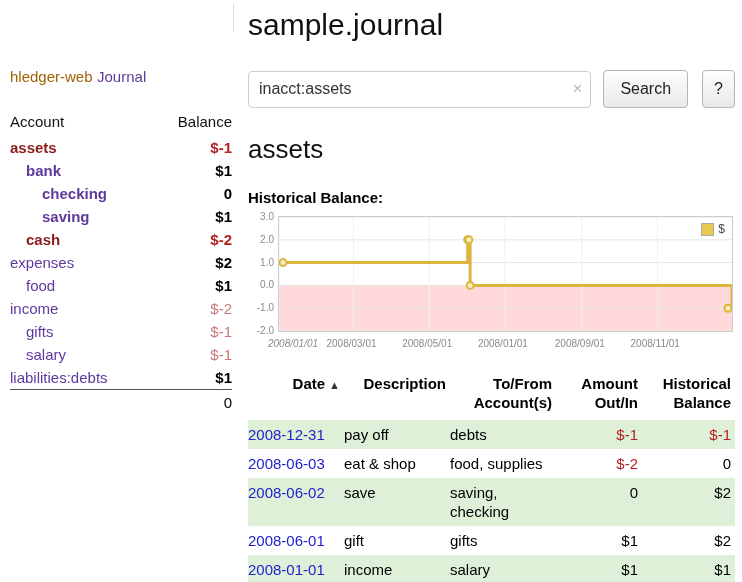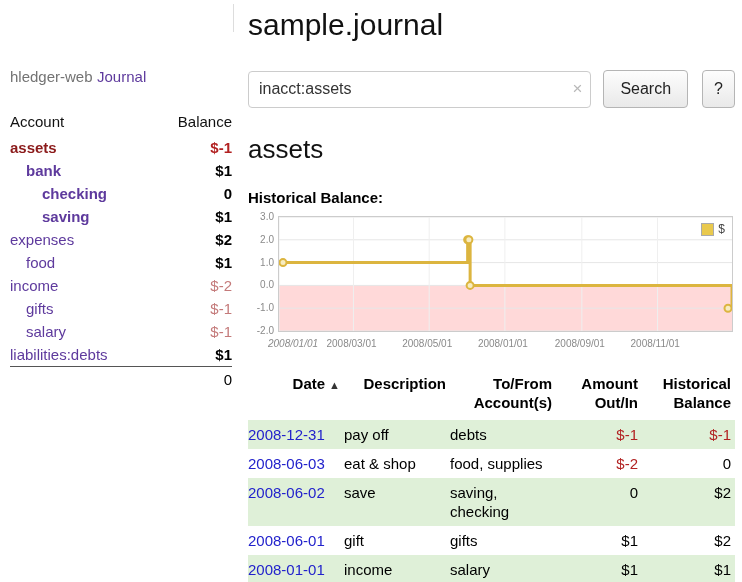--- a/index.html
+++ b/index.html
@@ -4,21 +4,21 @@
 <style>
   *{box-sizing:border-box;margin:0;padding:0}
   html,body{background:#fff}
   body{width:742px;height:582px;position:relative;overflow:hidden;
        font-family:"Liberation Sans",sans-serif;color:#000}
   a{text-decoration:none;cursor:pointer}
 
   
   .sidebar{position:absolute;left:0;top:0;width:240px;padding:10px 8px 0 10px}
   .sidebar-divider{position:absolute;left:233px;top:4px;width:1px;height:28px;background:#ddd}
-  .brand{color:#737373;font-size:15px}
+  .brand{color:#a16207;font-size:15px}
   .journal-link{display:inline-block;margin-top:58px;color:#5e3a9d;font-size:15px}
   table.accounts{width:100%;border-collapse:collapse;margin-top:24px;font-size:15px}
   table.accounts th{font-weight:400;text-align:left;padding:3px 0 6px 0;color:#111}
   table.accounts th.r,table.accounts td.r{text-align:right}
   table.accounts td{padding:2px 0;line-height:19px}
   a.acct{color:#5e3a9d}
   a.acct.bold{font-weight:700}
   a.acct.mar{color:#8b1a1a}
   td.bal{font-weight:700;color:#000}
   td.bal.neg{color:#b22222}
@@ -93,20 +93,24 @@
           <td style="padding-left: 16px;"><a class="acct bold">bank</a></td>
           <td class="bal r">$1</td>
         </tr>
         <tr>
           <td style="padding-left: 32px;"><a class="acct bold">checking</a></td>
           <td class="bal r">0</td>
         </tr>
         <tr>
           <td style="padding-left: 32px;"><a class="acct bold">saving</a></td>
           <td class="bal r">$1</td>
+        </tr>
+        <tr>
+          <td style="padding-left: 16px;"><a class="acct bold mar">cash</a></td>
+          <td class="bal r neg">$-2</td>
         </tr>
         <tr>
           <td style="padding-left: 0px;"><a class="acct">expenses</a></td>
           <td class="bal r">$2</td>
         </tr>
         <tr>
           <td style="padding-left: 16px;"><a class="acct">food</a></td>
           <td class="bal r">$1</td>
         </tr>
         <tr>

